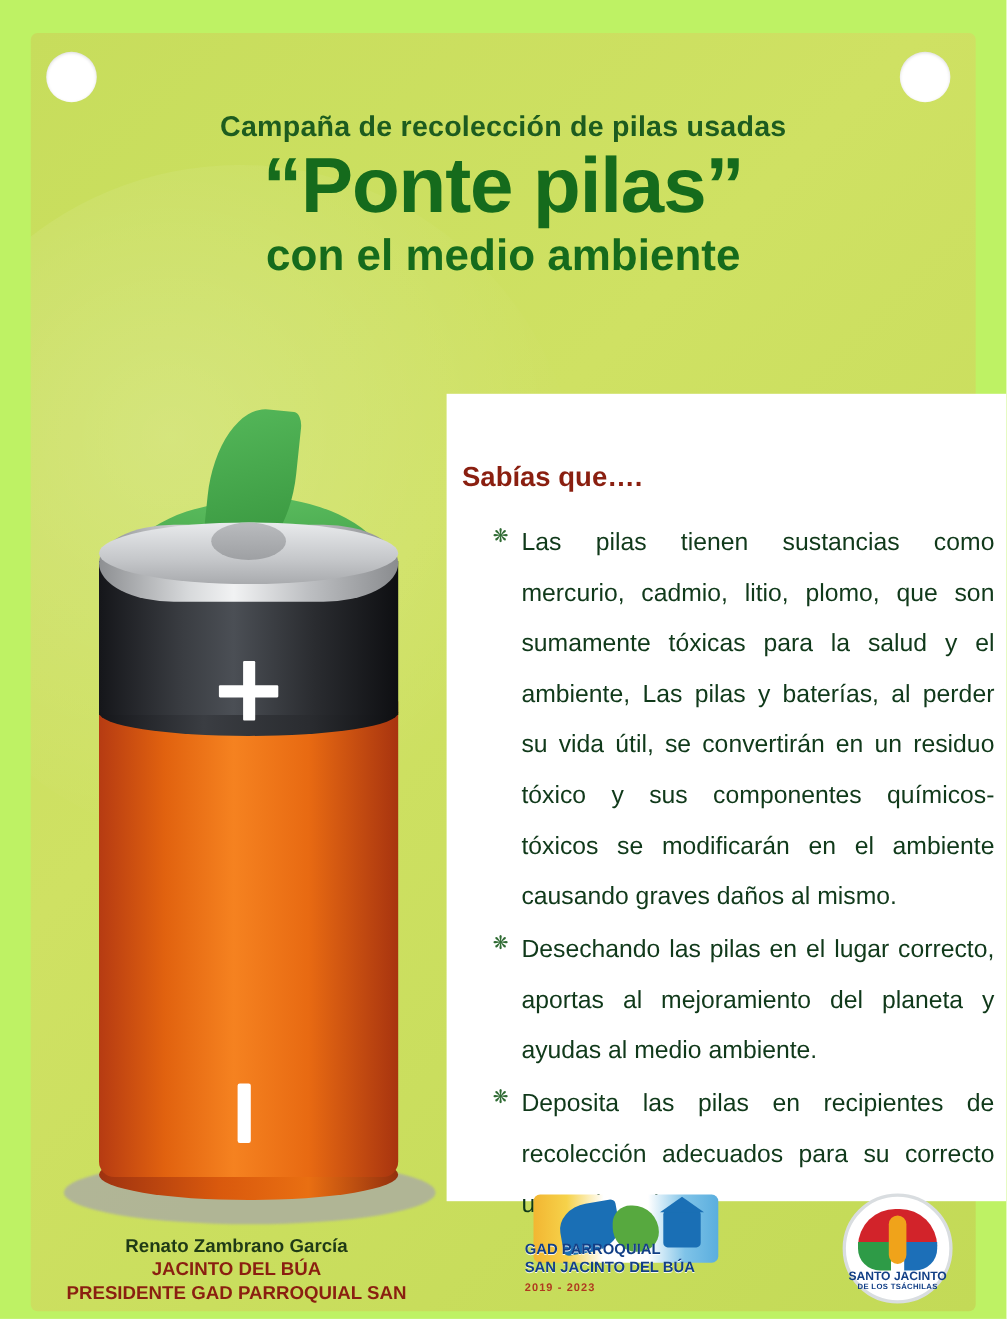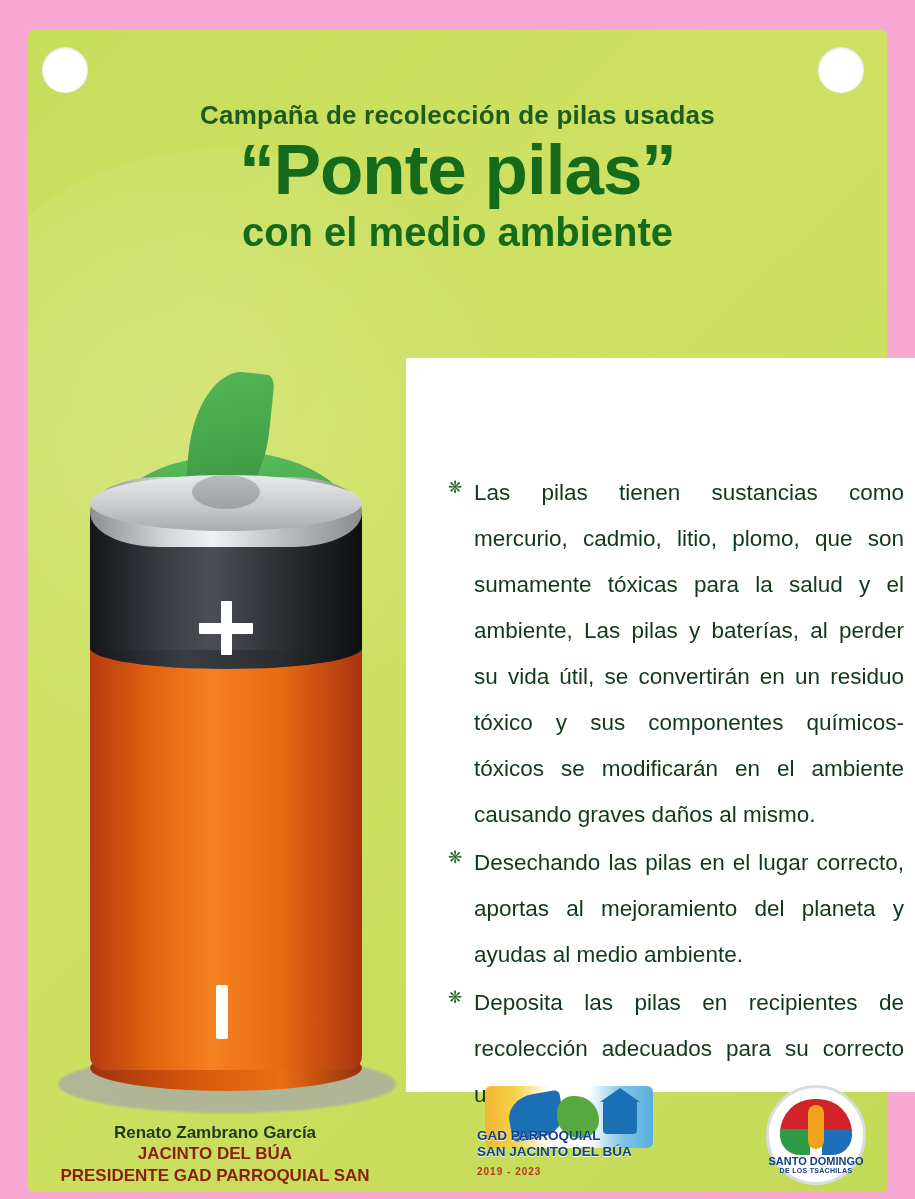--- a/index.html
+++ b/index.html
@@ -10,21 +10,21 @@
   body {
     width: 915px;
     height: 1199px;
     font-family: "Liberation Sans", sans-serif;
     overflow: hidden;
   }
   .poster {
     position: relative;
     width: 915px;
     height: 1199px;
-    background: #f9a8d4;
+    background: #bef264;
     overflow: hidden;
   }
   
   .card {
     position: absolute;
     left: 28px;
     top: 30px;
     width: 859px;
     height: 1162px;
     background: linear-gradient(135deg, #c7dd5c 0%, #cfe163 40%, #c3da57 100%);
@@ -529,20 +529,21 @@
     <div class="bat-nub"></div>
 
     <div class="plus-sign">
       <div class="h"></div>
       <div class="v"></div>
     </div>
     <div class="minus-sign"></div>
   </div>
 
   <div class="panel">
+    <div class="panel-title">Sabías que….</div>
     <div class="bullets">
       <div class="bullet">
         <div class="bullet-mark">❋</div>
         <div class="bullet-text">Las pilas tienen sustancias como mercurio, cadmio, litio, plomo, que son sumamente tóxicas para la salud y el ambiente, Las pilas y baterías, al perder su vida útil, se convertirán en un residuo tóxico y sus componentes químicos-tóxicos se modificarán en el ambiente causando graves daños al mismo.</div>
       </div>
       <div class="bullet">
         <div class="bullet-mark">❋</div>
         <div class="bullet-text">Desechando las pilas en el lugar correcto, aportas al mejoramiento del planeta y ayudas al medio ambiente.</div>
       </div>
       <div class="bullet">
@@ -570,17 +571,17 @@
     </div>
     <div class="years">2019 - 2023</div>
   </div>
 
   <div class="logo-sd">
     <div class="disc"></div>
     <div class="arc-red"></div>
     <div class="arc-green"></div>
     <div class="arc-blue"></div>
     <div class="center-fig"></div>
-    <div class="name1">SANTO DOMINGO</div>
+    <div class="name1">SANTO JACINTO</div>
     <div class="name2">DE LOS TSÁCHILAS</div>
   </div>
 
 </div>
 
 </body></html>

